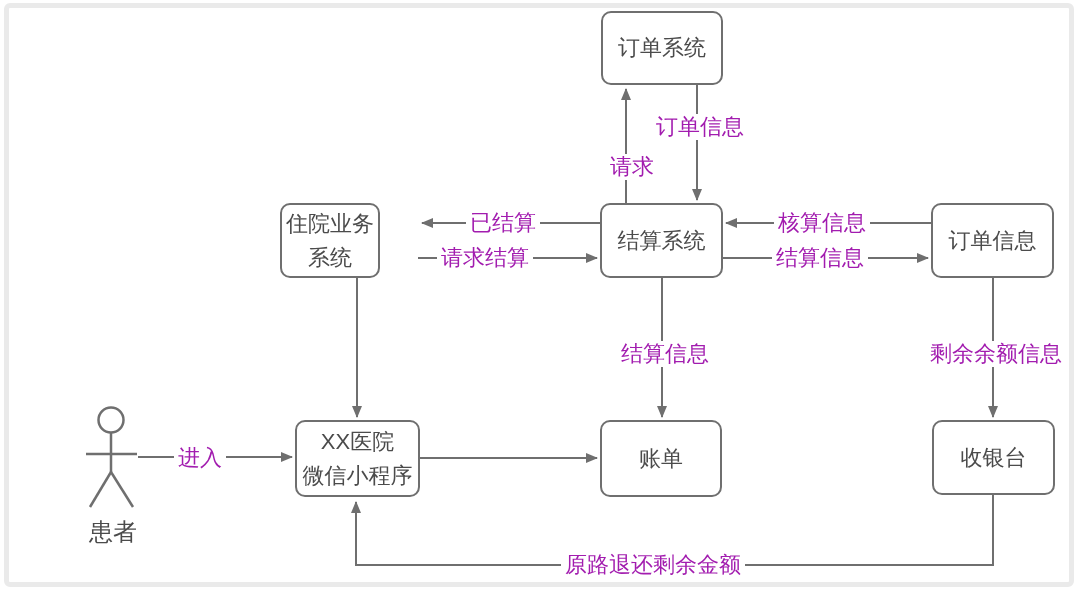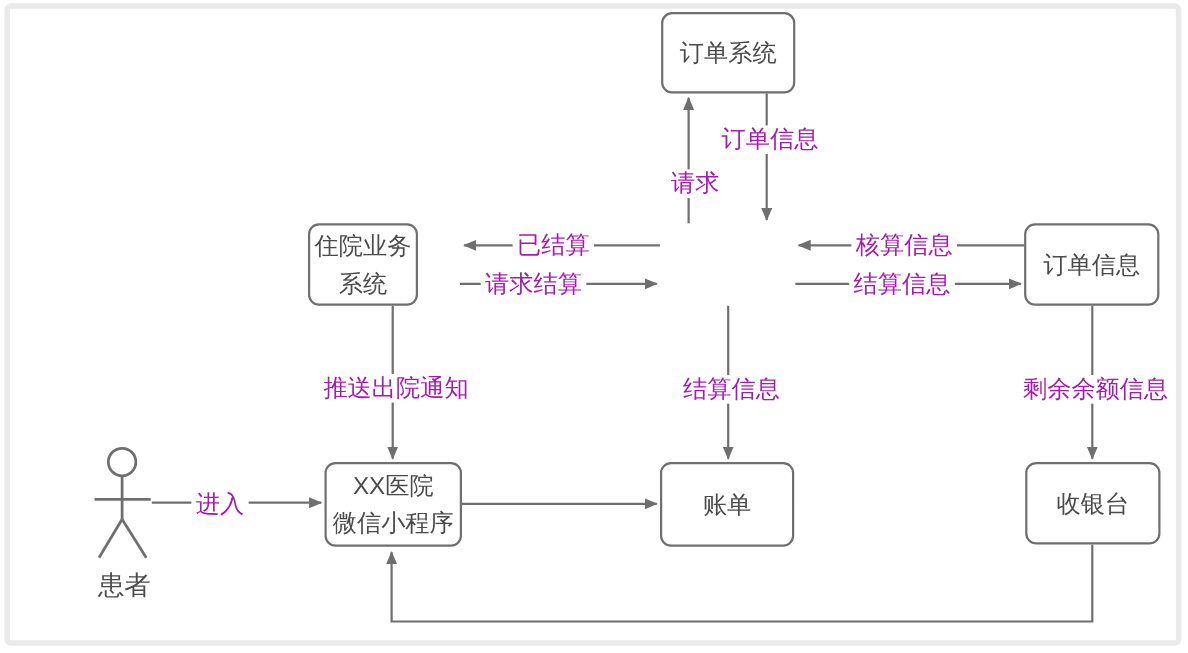--- a/index.html
+++ b/index.html
@@ -116,20 +116,23 @@
 
   <div class="node" style="left:601px;top:11px;width:122px;height:74px">
     <span class="nline">订单系统</span>
   </div>
 
   <div class="node" style="left:280px;top:203px;width:100px;height:75px">
     <span class="nline">住院业务</span>
     <span class="nline">系统</span>
   </div>
 
+  <div class="node" style="left:600px;top:203px;width:123px;height:75px">
+    <span class="nline">结算系统</span>
+  </div>
 
   <div class="node" style="left:931px;top:203px;width:123px;height:75px">
     <span class="nline">订单信息</span>
   </div>
 
   <div class="node" style="left:295px;top:420px;width:125px;height:77px">
     <span class="nline">XX医院</span>
     <span class="nline">微信小程序</span>
   </div>
 
@@ -140,21 +143,21 @@
   <div class="node" style="left:600px;top:420px;width:122px;height:77px">
     <span class="nline">账单</span>
   </div>
 
   <span class="elabel" style="left:632px;top:167px">请求</span>
   <span class="elabel" style="left:700px;top:127px">订单信息</span>
   <span class="elabel" style="left:503px;top:223px">已结算</span>
   <span class="elabel" style="left:485px;top:258px">请求结算</span>
   <span class="elabel" style="left:822px;top:223px">核算信息</span>
   <span class="elabel" style="left:820px;top:258px">结算信息</span>
-  <span class="elabel" style="left:360px;top:353px">推送出院通知</span>
   <span class="elabel" style="left:665px;top:354px">结算信息</span>
   <span class="elabel" style="left:996px;top:354px">剩余余额信息</span>
   <span class="elabel" style="left:200px;top:458px">进入</span>
+  <span class="elabel" style="left:653px;top:565px">原路退还剩余金额</span>
 
   <span class="actor-label" style="left:113px;top:532px">患者</span>
 
   <div class="frame"></div>
 </div>
 
 </body></html>

